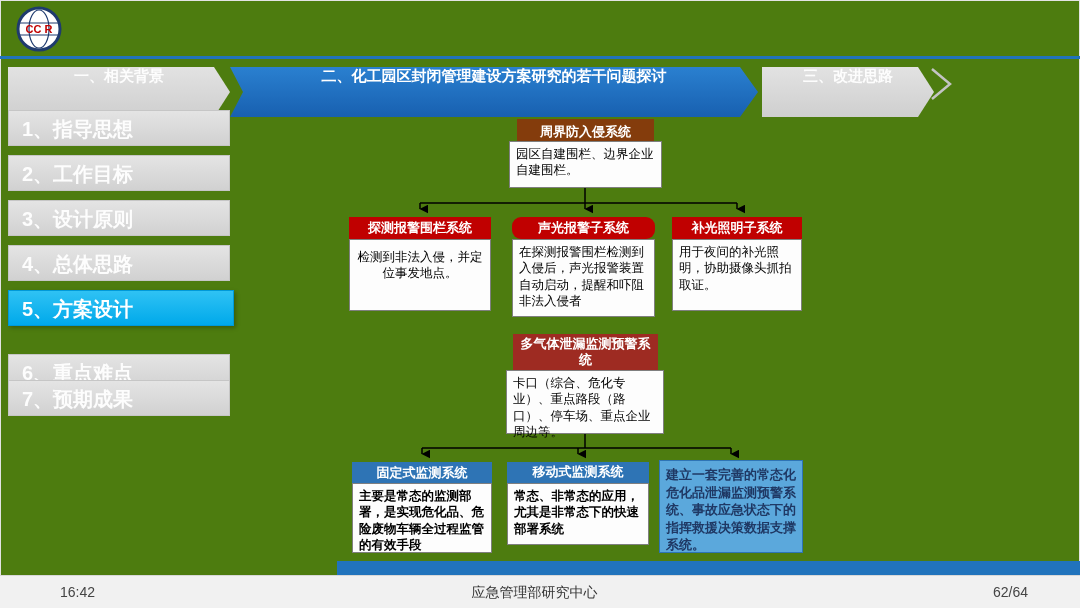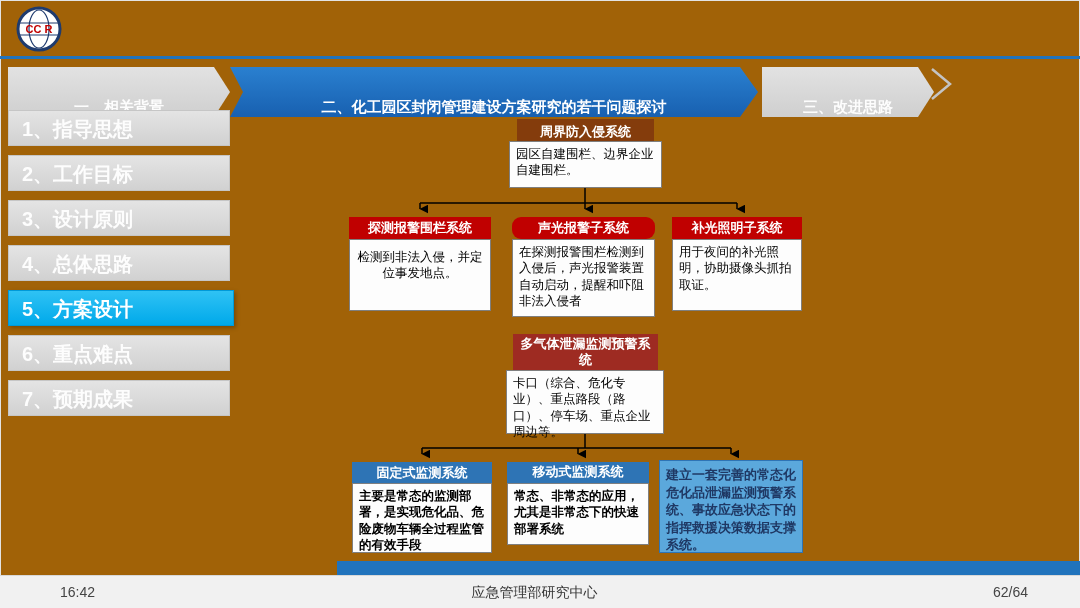--- a/index.html
+++ b/index.html
@@ -1,21 +1,21 @@
 <!DOCTYPE html>
 <html><head>
 <meta charset="utf-8">
 <style>
   html,body{margin:0;padding:0;background:#fff;}
   body{font-family:"Liberation Sans", sans-serif;}
-  .slide{position:relative;width:1080px;height:608px;background:#a16207;overflow:hidden;box-shadow:inset 0 0 0 1px #e3e3e3;}
+  .slide{position:relative;width:1080px;height:608px;background:#4d7c0f;overflow:hidden;box-shadow:inset 0 0 0 1px #e3e3e3;}
   
   .blue-rule{position:absolute;left:0;right:0;top:56px;height:3px;background:#2173BC;}
   
-  .nav-arrow{position:absolute;top:67px;height:50px;display:flex;align-items:flex-end;justify-content:center;
+  .nav-arrow{position:absolute;top:67px;height:50px;display:flex;align-items:flex-start;justify-content:center;
     font-weight:bold;font-size:15px;white-space:nowrap;}
   .nav-gray{background:linear-gradient(180deg,#E2E2E2,#CFCFCF);color:#FDFDFD;
     clip-path:polygon(0 0, calc(100% - 16px) 0, 100% 50%, calc(100% - 16px) 100%, 0 100%);}
   .nav-blue{background:linear-gradient(180deg,#2A80D0,#1860B0);color:#fff;
     clip-path:polygon(0 0, calc(100% - 18px) 0, 100% 50%, calc(100% - 18px) 100%, 0 100%, 13px 50%);}
   
   .side-item{position:absolute;left:8px;width:222px;height:36px;line-height:36px;padding-left:13px;box-sizing:border-box;
     font-size:20px;font-weight:bold;color:#FDFDFD;background:linear-gradient(180deg,#E4E4E4,#D1D1D1);
     border:1px solid #C6C6C6;}
   .side-item.active{width:226px;background:linear-gradient(180deg,#2FC2F4,#00A9EA);color:#fff;border:1px solid #0099D8;
@@ -77,21 +77,21 @@
   </div>
   <div class="side-item" style="top:200px;">
     <span>3、设计原则</span>
   </div>
   <div class="side-item" style="top:245px;">
     <span>4、总体思路</span>
   </div>
   <div class="side-item active" style="top:290px;">
     <span>5、方案设计</span>
   </div>
-  <div class="side-item" style="top:335px;">
+  <div class="side-item" style="top:354px;">
     <span>6、重点难点</span>
   </div>
   <div class="side-item" style="top:380px;">
     <span>7、预期成果</span>
   </div>
 
   <svg class="connectors" width="1080" height="608" viewBox="0 0 1080 608">
     <defs>
       <marker id="arr" markerWidth="9" markerHeight="9" refX="4.5" refY="8" orient="auto-start-reverse" markerUnits="userSpaceOnUse">
         <path d="M0,0 L9,0 L4.5,9 z" fill="#000" transform="translate(0,-0.5)"></path>

